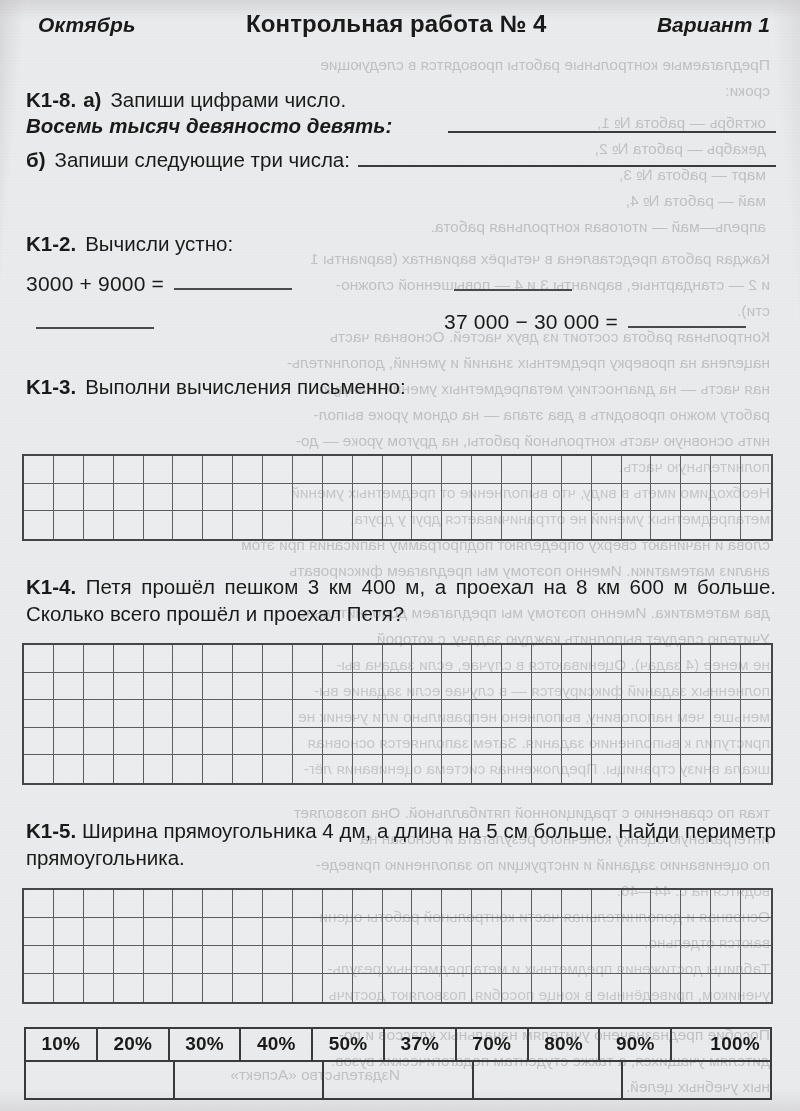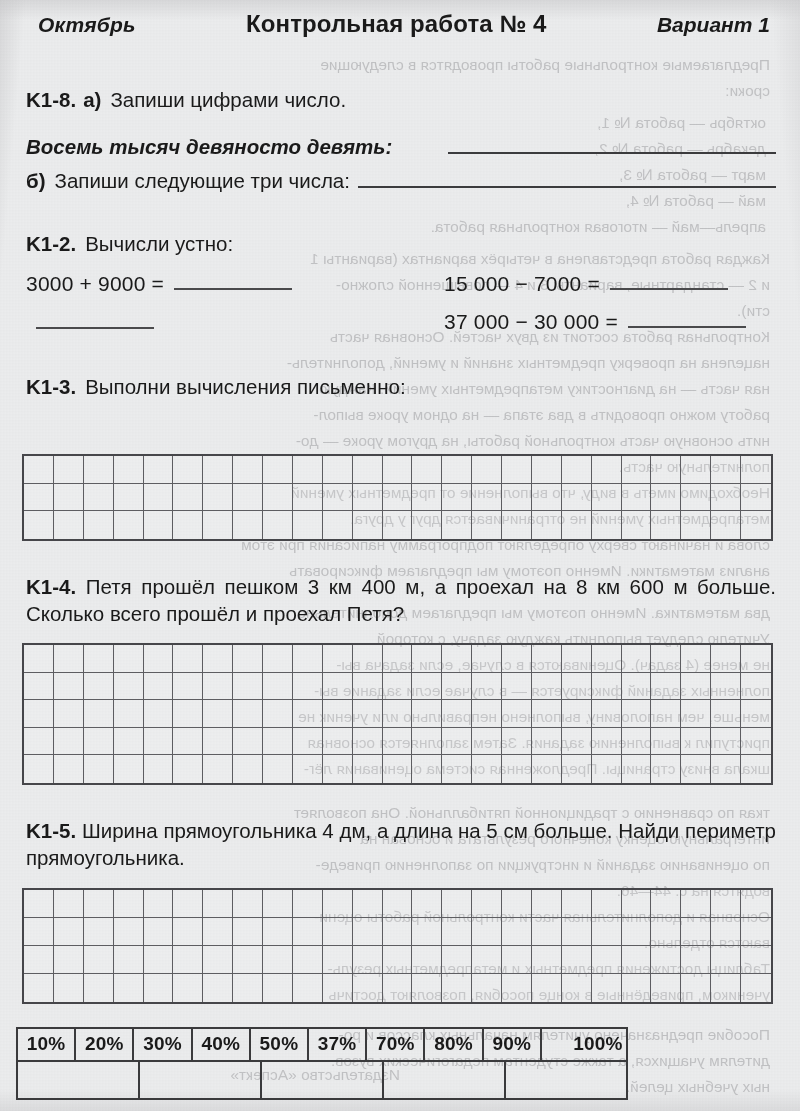--- a/index.html
+++ b/index.html
@@ -107,22 +107,22 @@
     box-sizing: border-box;
     border-right: 1.5px solid #5d5d61;
     border-bottom: 1.5px solid #5d5d61;
   }
   .gridbox .grow:last-child .gcell { border-bottom: none; }
   .gridbox .gcell:last-child { border-right: none; }
 
   
   #pct-table {
     position: absolute;
-    left: 16px; top: 1027px;
-    width: 612px;
+    left: 24px; top: 1027px;
+    width: 748px;
     border: 2px solid #3a3a3c;
     box-sizing: border-box;
   }
   #pct-row-labels { display: flex; }
   #pct-row-labels .pcell {
     flex: 1 1 0;
     box-sizing: border-box;
     border-right: 2px solid #3a3a3c;
     text-align: center;
     font-size: 19px;
@@ -201,21 +201,21 @@
       <div class="hdr-title">Контрольная работа № 4</div>
       <div class="hdr-variant">Вариант 1</div>
     </div>
 
     <div class="task" style="top:88px;">
       <div class="row">
         <span class="tasknum">K1-8.</span>
         <span class="tasknum" style="margin-left:7px;">а)</span>
         <span class="tasktext" style="margin-left:9px;">Запиши цифрами число.</span>
       </div>
-      <div class="row" style="margin-top:23px;gap:48px;">
+      <div class="row" style="margin-top:2px;gap:48px;">
         <span class="italic-q">Восемь тысяч девяносто девять:</span>
         <span class="fill-line"></span>
       </div>
       <div class="row" style="margin-top:10px;">
         <span class="tasknum">б)</span>
         <span class="tasktext" style="margin-left:9px;">Запиши следующие три числа:</span>
         <span class="fill-line"></span>
       </div>
     </div>
 
@@ -224,21 +224,20 @@
         <span class="tasknum">K1-2.</span>
         <span class="tasktext" style="margin-left:9px;">Вычисли  устно:</span>
       </div>
 
       <div class="calcrow" style="margin-top:16px;">
         <span class="calccell" style="width:418px;">
           <span class="expr">3000 + 9000 =</span>
           <span class="ans"></span>
         </span>
         <span class="calccell">
-          <span class="expr">15 000 − 7000 =</span>
           <span class="ans"></span>
         </span>
       </div>
 
       <div class="calcrow" style="margin-top:14px;">
         <span class="calccell" style="width:418px;">
           <span class="ans"></span>
         </span>
         <span class="calccell">
           <span class="expr">37 000 − 30 000 =</span>

